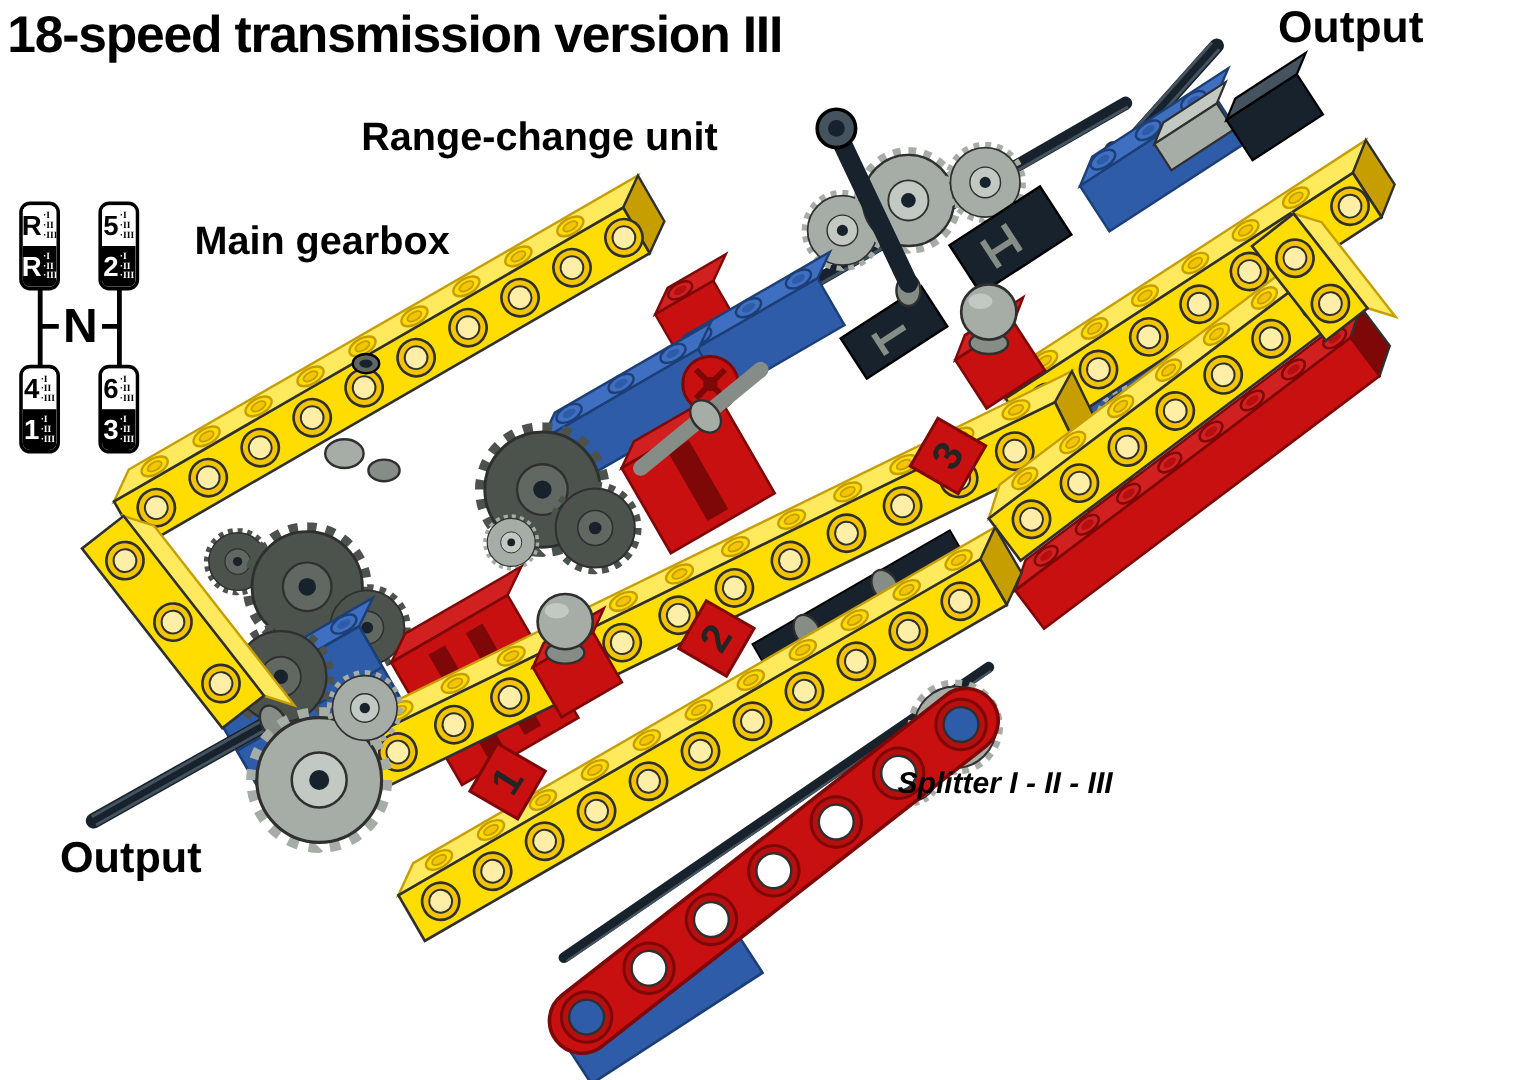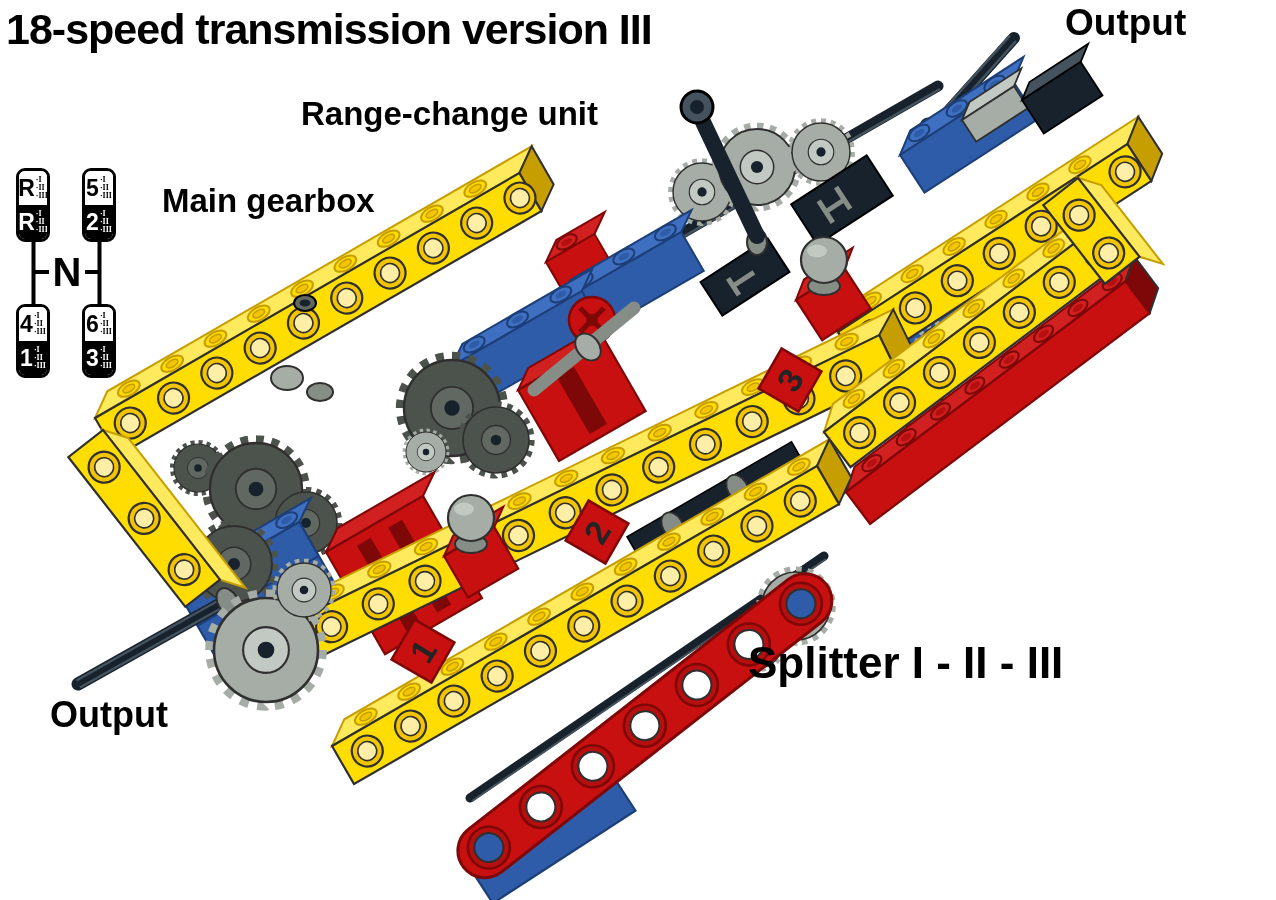--- a/index.html
+++ b/index.html
@@ -5,21 +5,21 @@
   html,body{margin:0;padding:0;background:#fff;}
   .stage{position:relative;width:1276px;height:900px;background:#fff;overflow:hidden;
          font-family:"Liberation Sans",sans-serif;}
   .lbl{position:absolute;font-weight:bold;color:#000;white-space:nowrap;line-height:1;}
   .lbl.title{left:6px;top:8px;font-size:43px;letter-spacing:-1px;text-align:right;}
   .lbl.subtitle{left:6px;top:63px;font-size:32px;}
   .lbl.range{left:301px;top:97px;font-size:33px;}
   .lbl.maingb{left:162px;top:184px;font-size:33px;}
   .lbl.output{left:1065px;top:4px;font-size:37px;}
   .lbl.input{left:50px;top:697px;font-size:36px;}
-  .lbl.splitter{left:748px;top:641px;font-size:44px;}
+  .lbl.splitter{left:748px;top:641px;font-size:25px;font-style:italic;}
 
   
   .shiftdiag{position:absolute;left:16px;top:167px;width:102px;height:214px;}
   .shiftdiag svg.conn{position:absolute;left:0;top:0;}
   .tile{position:absolute;width:34px;height:74px;border:3px solid #000;border-radius:9px;
         overflow:hidden;background:#fff;box-sizing:border-box;display:flex;flex-direction:column;}
   .tile.tl{left:0;top:1px;} .tile.tr{left:66px;top:1px;}
   .tile.bl{left:0;top:137px;} .tile.br{left:66px;top:137px;}
   .half{flex:1;display:flex;align-items:center;justify-content:center;gap:1px;}
   .half.top{background:#fff;color:#000;}

